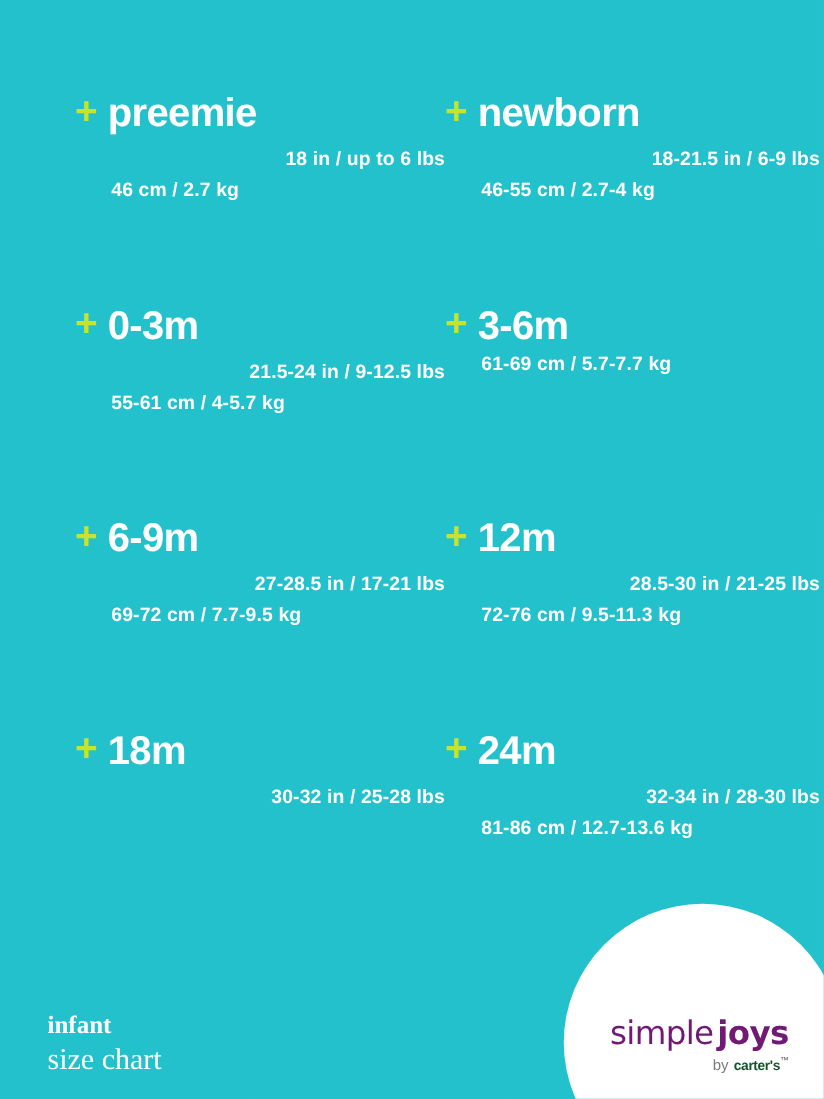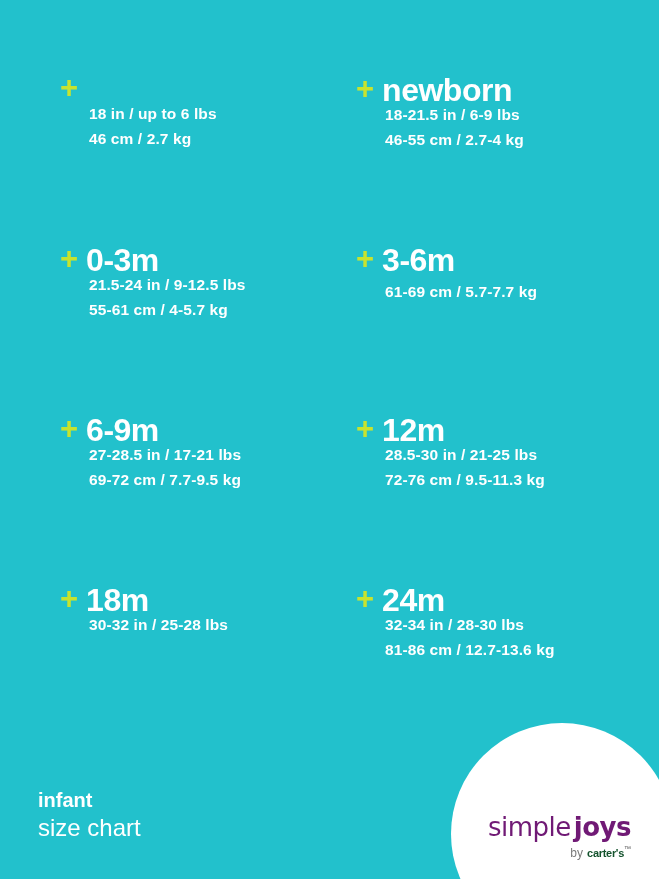--- a/index.html
+++ b/index.html
@@ -56,29 +56,32 @@
     line-height: 1;
   }
   .measure {
     color: #ffffff;
     font-size: 15.5px;
     font-weight: bold;
     letter-spacing: 0.1px;
     margin-left: 29px;
   }
   .measure.first {
+    margin-top: 13px;
+    text-align: right;
   }
   .measure.second {
     margin-top: 7px;
   }
   .footer-title {
     position: absolute;
     left: 38px;
-    bottom: 36px;
+    bottom: 16px;
     color: #ffffff;
+    font-family: Liberation Serif, serif;
   }
   .footer-title .line1 {
     font-size: 20px;
     font-weight: bold;
     line-height: 1.25;
   }
   .footer-title .line2 {
     font-size: 24px;
     font-weight: normal;
     line-height: 1.25;
@@ -143,20 +146,21 @@
 </head>
 <body>
 
 <div class="page">
 
   <div class="grid">
 
     <div class="cell">
       <div class="size-head">
         <span class="plus">+</span>
+        <span class="size-label">preemie</span>
       </div>
       <div class="measure first">18 in / up to 6 lbs</div>
       <div class="measure second">46 cm / 2.7 kg</div>
     </div>
 
     <div class="cell">
       <div class="size-head">
         <span class="plus">+</span>
         <span class="size-label">newborn</span>
       </div>

